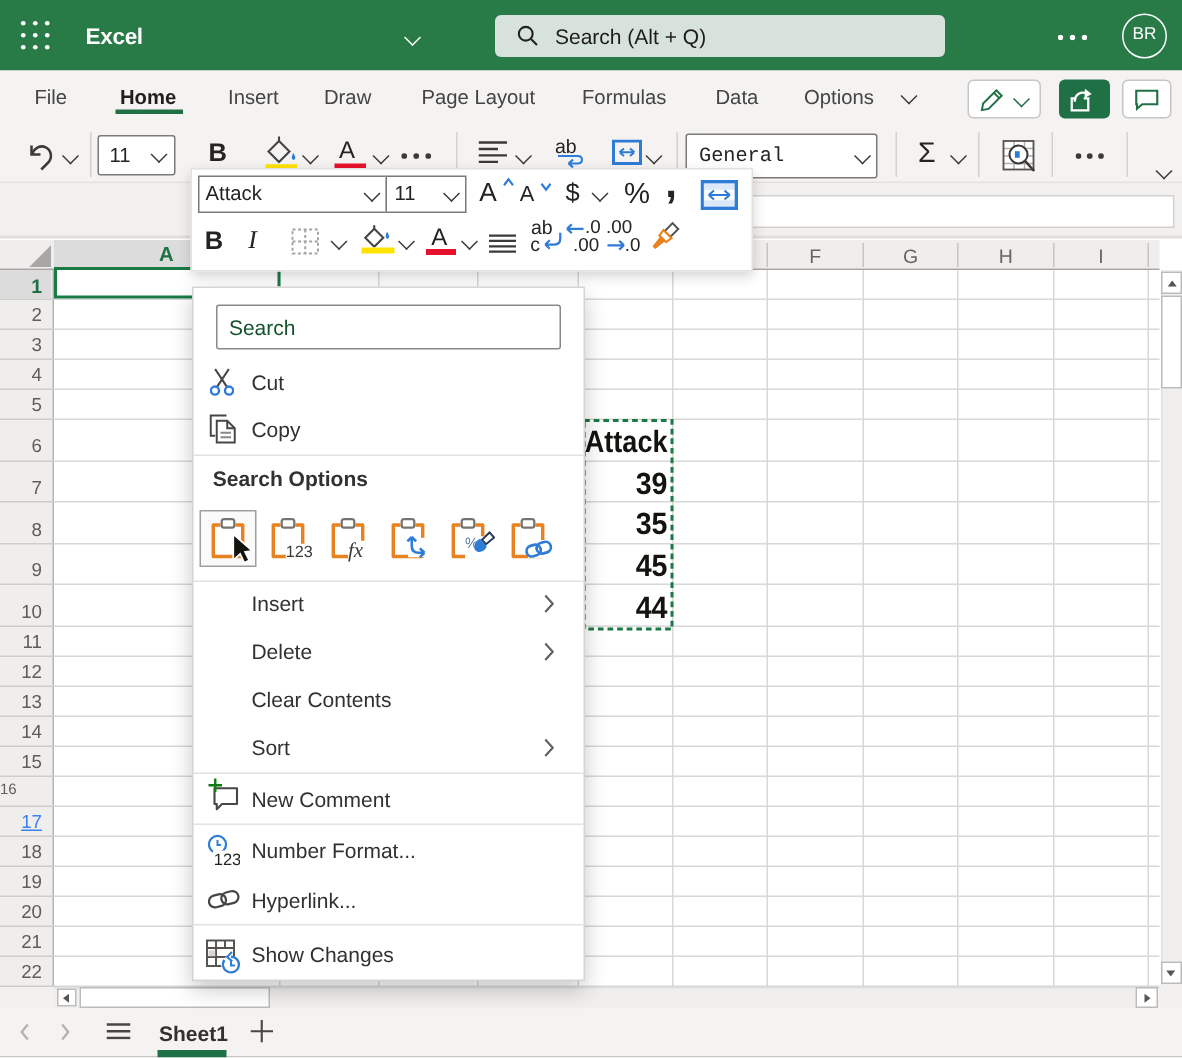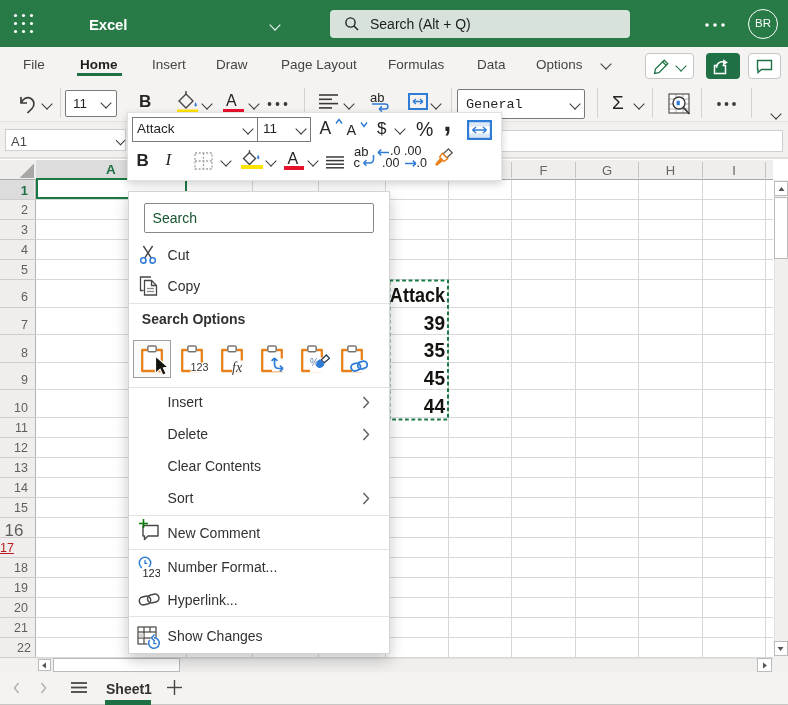--- a/index.html
+++ b/index.html
@@ -21,21 +21,21 @@
           <circle cx="10.5" cy="2.5" r="1.55"></circle>
           <circle cx="18.5" cy="2.5" r="1.55"></circle>
         <circle cx="2.5" cy="10.5" r="1.55"></circle>
           <circle cx="10.5" cy="10.5" r="1.55"></circle>
           <circle cx="18.5" cy="10.5" r="1.55"></circle>
         <circle cx="2.5" cy="18.5" r="1.55"></circle>
           <circle cx="10.5" cy="18.5" r="1.55"></circle>
           <circle cx="18.5" cy="18.5" r="1.55"></circle>
       </g>
     </svg>
-    <div class="txt" style="left:57px;top:16px;font-size:15px;font-weight:700;color:#fff;letter-spacing:-0.2px;margin-left:32px;">Excel</div>
+    <div class="txt" style="left:57px;top:16px;font-size:15px;font-weight:700;color:#fff;letter-spacing:-0.2px;">Excel</div>
     <div class="chev" style="left:271px;top:21px;border-color:#fff;border-width:1.3px;"></div>
     <div class="abs" style="left:330px;top:10px;width:300px;height:28px;background:#d7e3da;border-radius:4px;">
       <svg class="abs" style="left:14px;top:6px" width="16" height="16" viewBox="0 0 16 16">
         <circle cx="6.5" cy="6.5" r="4.6" fill="none" stroke="#222" stroke-width="1.4"></circle>
         <line x1="10" y1="10" x2="14" y2="14" stroke="#222" stroke-width="1.4"></line>
       </svg>
       <div class="txt" style="left:40px;top:6px;font-size:14px;color:#1d1d1d;">Search (Alt + Q)</div>
     </div>
     <div class="abs" style="left:705px;top:22.5px;width:20px;height:4px;">
       <svg width="20" height="4" viewBox="0 0 20 4">
@@ -176,24 +176,20 @@
             <circle cx="9.5" cy="2" r="1.9"></circle>
             <circle cx="17" cy="2" r="1.9"></circle>
           </g>
         </svg>
       </div>
     <div class="sep" style="left:751px;top:88px;height:30px;"></div>
     <div class="chev" style="left:772px;top:110px;"></div>
   </div>
 
   <div class="abs" id="fbar" style="left:0;top:122px;width:788px;height:36px;background:#f1f0ef;">
-    <div class="abs" style="left:5px;top:7px;width:121px;height:22px;background:#fff;border:1px solid #d2d0ce;box-sizing:border-box;">
-      <div class="txt" style="left:5px;top:3.5px;font-size:13px;color:#484644;">A1</div>
-      <div class="chev" style="left:111px;top:6.5px;border-width:1.2px;width:6px;height:6px;"></div>
-    </div>
     <div class="abs" style="left:131px;top:8px;width:652px;height:22px;background:#fff;border:1px solid #d2d0ce;box-sizing:border-box;"></div>
   </div>
   <div class="abs" style="left:0;top:157px;width:788px;height:2px;background:#e0dedc;"></div>
 
   <div id="grid">
     <div class="abs" style="left:36px;top:180px;width:737px;height:478px;background:#fff;"></div>
     <div class="abs" style="left:0;top:180px;width:36px;height:478px;background:#efeeed;"></div>
     <div class="abs" style="left:0;top:160px;width:773px;height:19px;background:#efeeed;"></div>
     <svg class="abs" style="left:18px;top:161.5px" width="17" height="17" viewBox="0 0 17 17">
         <path d="M16 1.5 L16 16 L1.5 16 Z" fill="#a9a7a5"></path>
@@ -274,27 +270,27 @@
     <div class="txt" style="left:0;top:290.4px;width:28px;text-align:right;font-size:12.5px;color:#5f5e5c;">6</div>
     <div class="txt" style="left:0;top:318.0px;width:28px;text-align:right;font-size:12.5px;color:#5f5e5c;">7</div>
     <div class="txt" style="left:0;top:345.6px;width:28px;text-align:right;font-size:12.5px;color:#5f5e5c;">8</div>
     <div class="txt" style="left:0;top:373.2px;width:28px;text-align:right;font-size:12.5px;color:#5f5e5c;">9</div>
     <div class="txt" style="left:0;top:400.8px;width:28px;text-align:right;font-size:12.5px;color:#5f5e5c;">10</div>
     <div class="txt" style="left:0;top:420.8px;width:28px;text-align:right;font-size:12.5px;color:#5f5e5c;">11</div>
     <div class="txt" style="left:0;top:440.8px;width:28px;text-align:right;font-size:12.5px;color:#5f5e5c;">12</div>
     <div class="txt" style="left:0;top:460.8px;width:28px;text-align:right;font-size:12.5px;color:#5f5e5c;">13</div>
     <div class="txt" style="left:0;top:480.8px;width:28px;text-align:right;font-size:12.5px;color:#5f5e5c;">14</div>
     <div class="txt" style="left:0;top:500.8px;width:28px;text-align:right;font-size:12.5px;color:#5f5e5c;">15</div>
-    <div class="txt" style="left:0;top:520.8px;width:28px;text-align:center;font-size:17px;color:#5f5e5c;">16</div>
-    <div class="txt" style="left:0;top:540.8px;width:28px;text-align:left;font-size:12.5px;color:#b91c1c;text-decoration:underline;">17</div>
+    <div class="txt" style="left:0;top:520.8px;width:28px;text-align:left;font-size:10px;color:#5f5e5c;">16</div>
+    <div class="txt" style="left:0;top:540.8px;width:28px;text-align:right;font-size:12.5px;color:#3b82f6;text-decoration:underline;">17</div>
     <div class="txt" style="left:0;top:560.8px;width:28px;text-align:right;font-size:12.5px;color:#5f5e5c;">18</div>
     <div class="txt" style="left:0;top:580.8px;width:28px;text-align:right;font-size:12.5px;color:#5f5e5c;">19</div>
     <div class="txt" style="left:0;top:600.8px;width:28px;text-align:right;font-size:12.5px;color:#5f5e5c;">20</div>
     <div class="txt" style="left:0;top:620.8px;width:28px;text-align:right;font-size:12.5px;color:#5f5e5c;">21</div>
-    <div class="txt" style="left:0;top:640.8px;width:28px;text-align:center;font-size:12.5px;color:#5f5e5c;padding-left:10px;">22</div>
+    <div class="txt" style="left:0;top:640.8px;width:28px;text-align:right;font-size:12.5px;color:#5f5e5c;">22</div>
     <div class="abs" style="left:36px;top:177.8px;width:150.5px;height:21.5px;border:2.2px solid #1a7a46;box-sizing:border-box;"></div>
     <div class="txt" style="left:330px;top:283.1px;width:115px;text-align:right;font-size:20.5px;font-weight:700;color:#14130f;transform:scaleX(0.88);transform-origin:right center;">Attack</div>
     <div class="txt" style="left:330px;top:310.7px;width:115px;text-align:right;font-size:20.5px;font-weight:700;color:#14130f;transform:scaleX(0.93);transform-origin:right center;">39</div>
     <div class="txt" style="left:330px;top:338.3px;width:115px;text-align:right;font-size:20.5px;font-weight:700;color:#14130f;transform:scaleX(0.93);transform-origin:right center;">35</div>
     <div class="txt" style="left:330px;top:365.9px;width:115px;text-align:right;font-size:20.5px;font-weight:700;color:#14130f;transform:scaleX(0.93);transform-origin:right center;">45</div>
     <div class="txt" style="left:330px;top:393.5px;width:115px;text-align:right;font-size:20.5px;font-weight:700;color:#14130f;transform:scaleX(0.93);transform-origin:right center;">44</div>
     <svg class="abs" style="left:388px;top:279px" width="62" height="142">
         <rect x="1.4" y="1.4" width="58.6" height="139" fill="none" stroke="#1a7a46" stroke-width="2" stroke-dasharray="3.8,2.6"></rect>
       </svg>
   </div>

